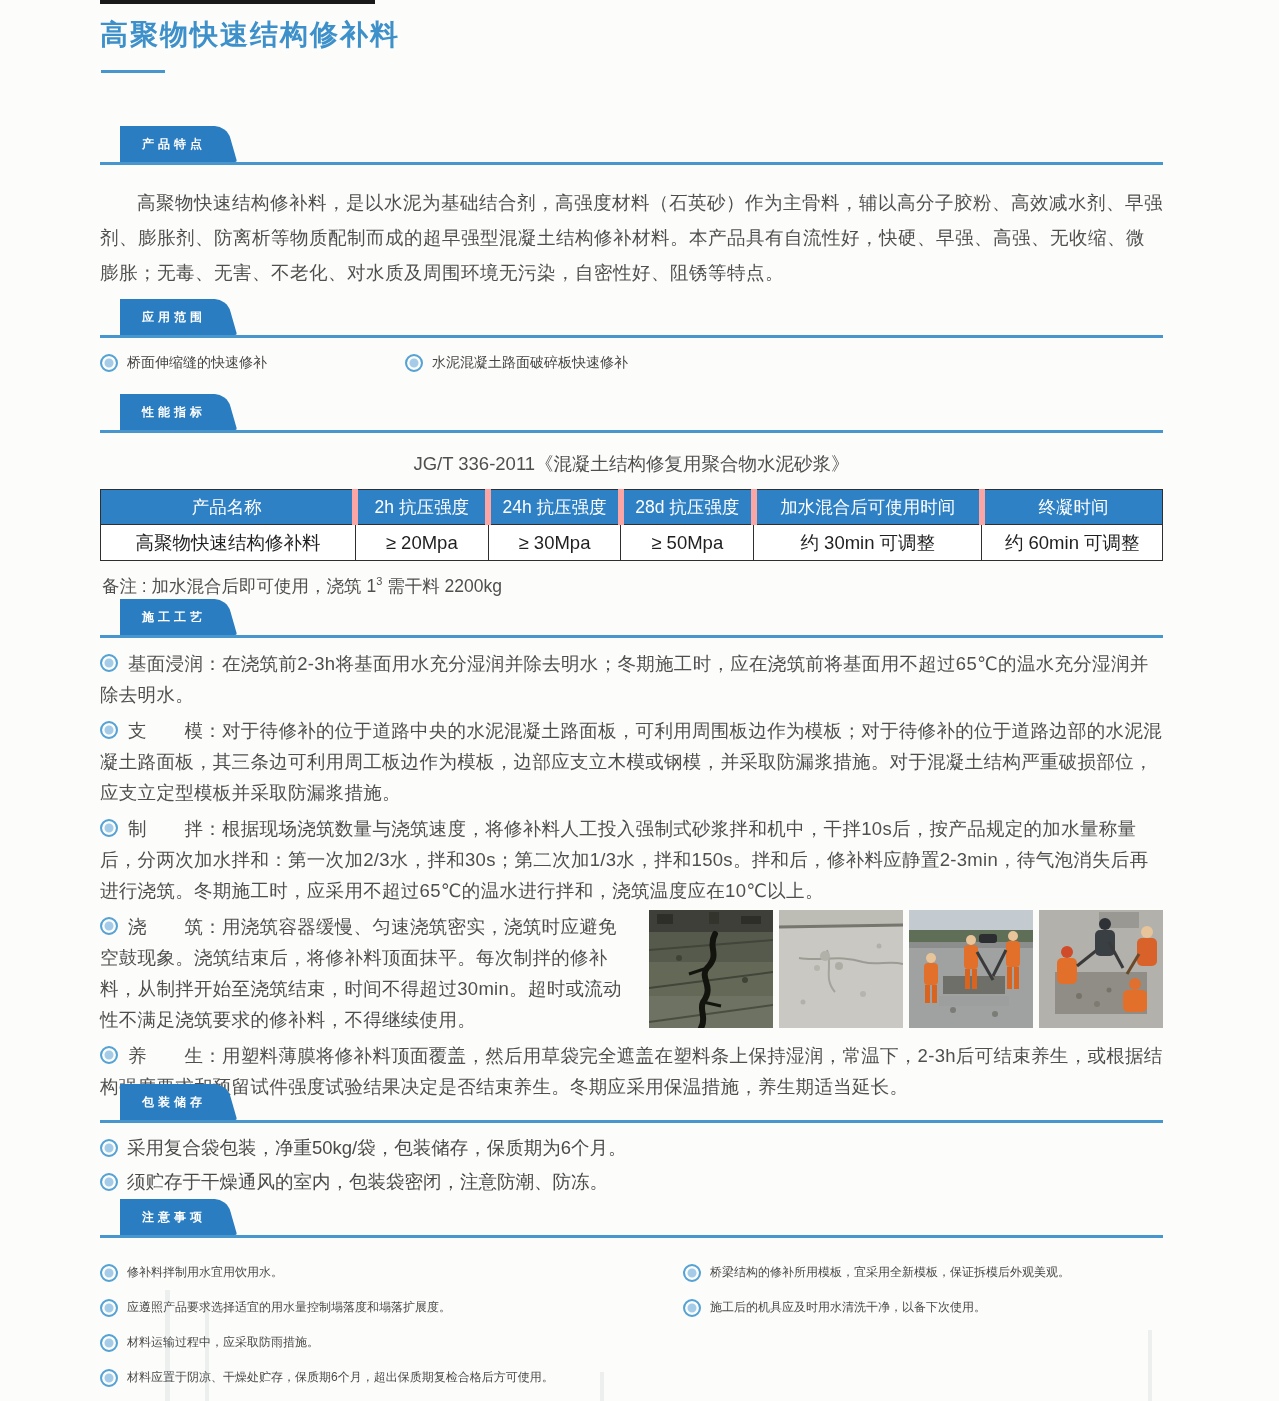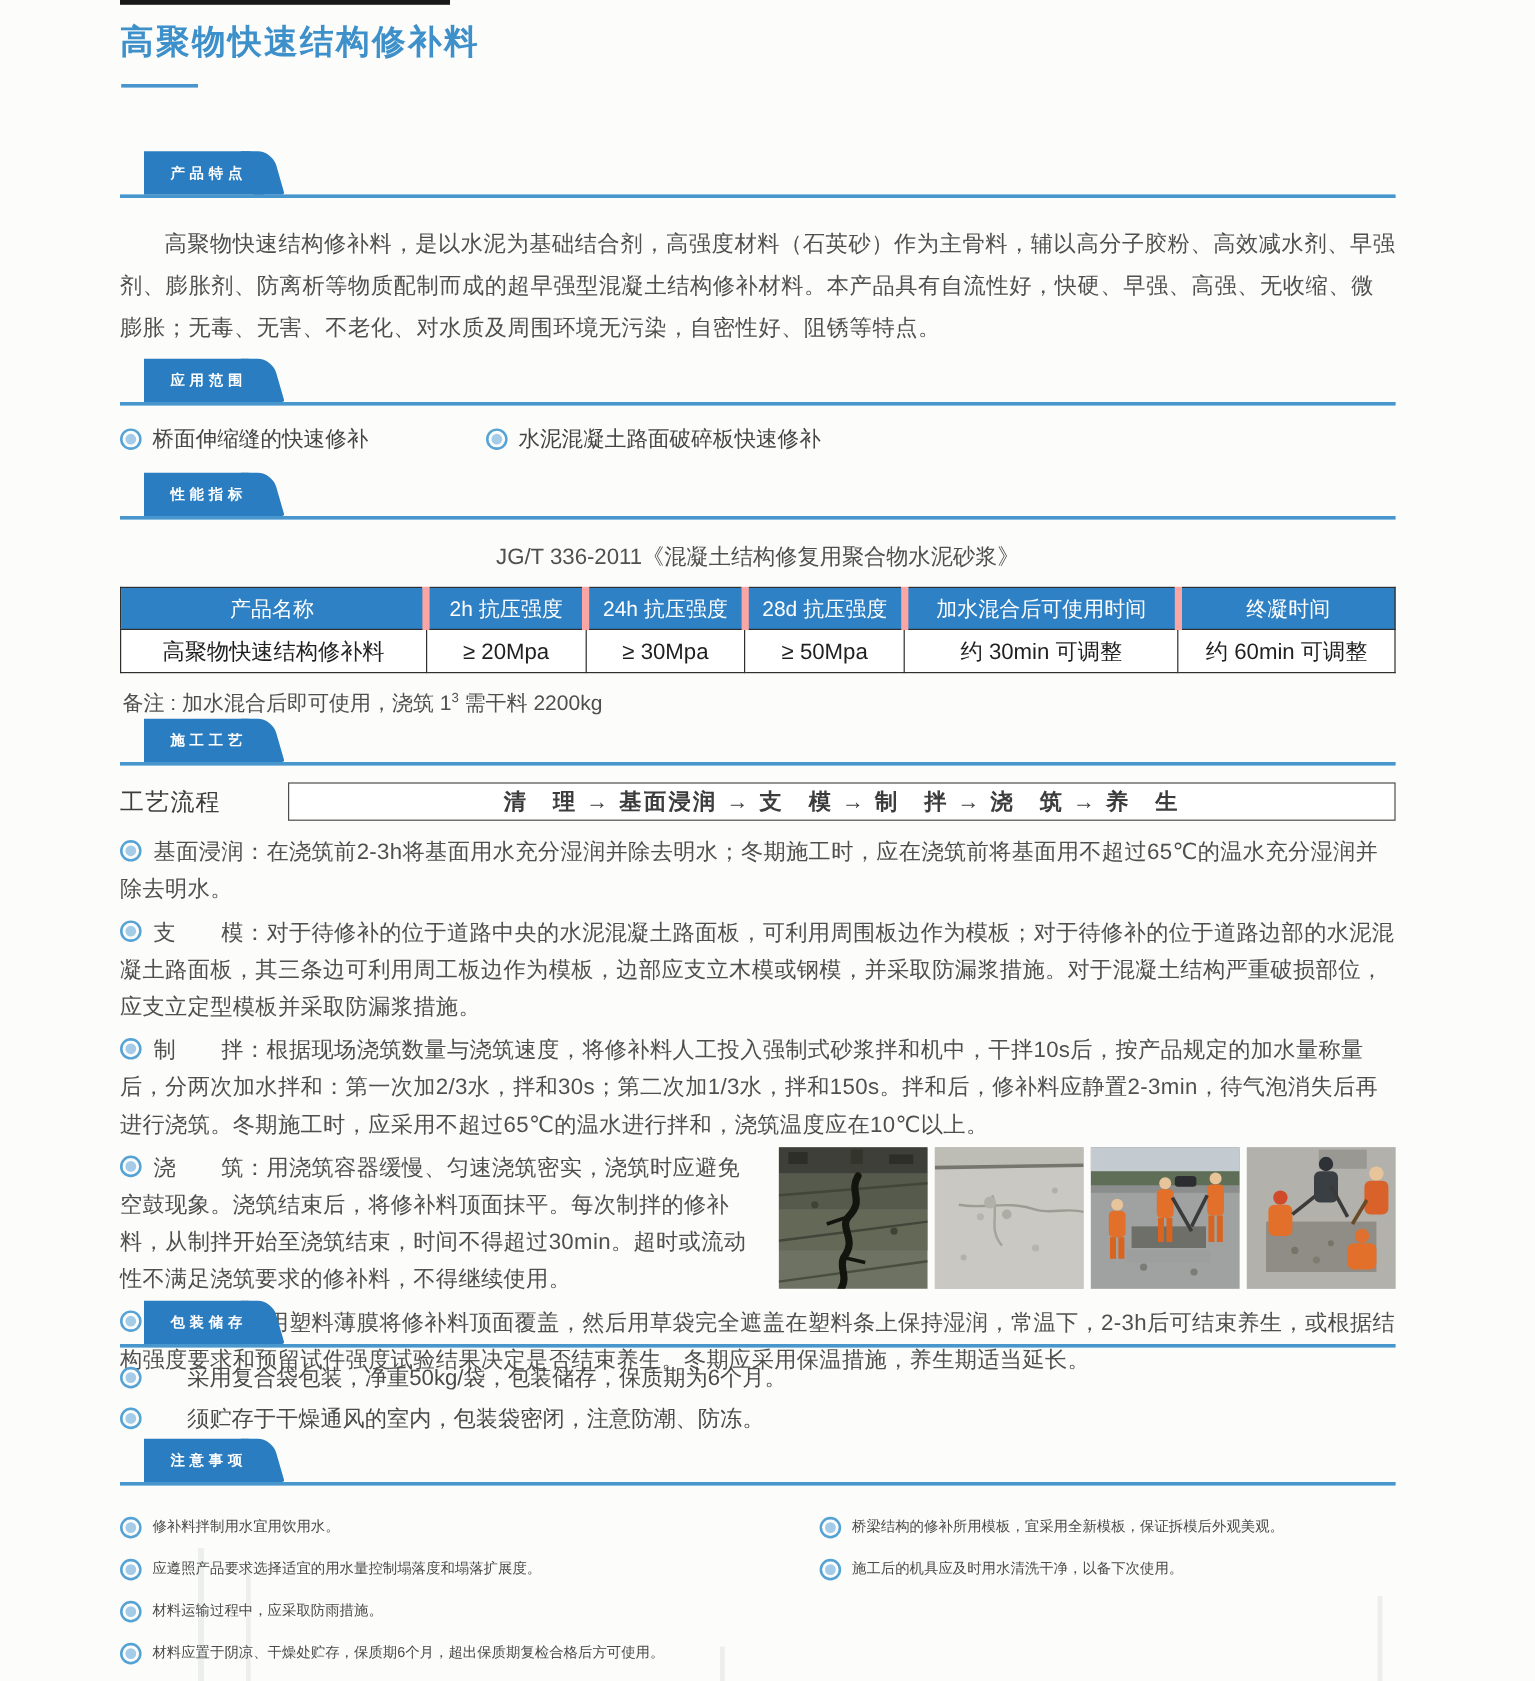--- a/index.html
+++ b/index.html
@@ -40,21 +40,21 @@
     text-indent:2em;letter-spacing:.5px;
   }
 
   .dot{
     display:inline-block;width:14px;height:14px;border-radius:50%;
     border:2px solid #55a2d5;background:#a4cbe7;
     box-shadow:inset 0 0 0 2.5px #fcfcfa;
     vertical-align:-2px;margin-right:9px;flex:0 0 auto;
   }
 
-  .app-items{display:flex;margin-top:16px;font-size:18px;color:#444;}
+  .app-items{display:flex;margin-top:16px;font-size:14px;color:#444;}
   .app-item{display:flex;align-items:center;}
   .app-item:first-child{width:305px;}
 
   .standard-line{margin:18px 0 0 0;text-align:center;font-size:18.5px;color:#4f4f4f;}
   table.perf{width:100%;border-collapse:collapse;margin-top:13px;border:1px solid #2f2f2f;}
   table.perf th{
     background:#2e81c4;color:#fff;font-size:17.5px;font-weight:normal;
     padding:5px 4px;border-left:6px solid #fca5a5;
   }
   table.perf th:first-child{border-left:none;}
@@ -79,21 +79,21 @@
   .step .dot{margin-right:10px;}
   .photos{
     float:right;width:514px;height:118px;margin:4px 0 8px 14px;
     display:flex;gap:6px;
   }
   .photo{width:124px;height:118px;flex:0 0 auto;background:#bbb;}
   .photo svg{display:block;width:100%;height:100%;}
   .step-last{clear:right;}
 
   .pack-items{margin-top:12px;}
-  .pack-item{display:flex;align-items:center;font-size:18.5px;color:#4a4a4a;margin-top:9px;gap:29px;}
+  .pack-item{display:flex;align-items:center;font-size:18.5px;color:#4a4a4a;margin-top:9px;}
 
   .prec-grid{display:grid;grid-template-columns:583px 1fr;margin-top:12px;column-gap:0;}
   .prec-item{display:flex;align-items:flex-start;font-size:12px;color:#4a4a4a;margin-top:9px;line-height:26px;}
   .prec-item .dot{margin-top:5px;}
   .prec-item.full{grid-column:1 / -1;}
 
   .wm{position:absolute;opacity:.13;background:#8a93a0;}
   .wm1{left:165px;top:1290px;width:5px;height:111px;}
   .wm1b{left:205px;top:1310px;width:4px;height:91px;}
   .wm2{left:600px;top:1372px;width:4px;height:29px;}
@@ -156,24 +156,20 @@
       </tr>
     </tbody>
   </table>
   <p class="note-line"><span>备注 : 加水混合后即可使用，浇筑 1</span><sup>3</sup><span> 需干料 2200kg</span></p>
 </div>
 
 <div class="section sec-process">
   <div class="section-head">
     <div class="tab"><span>施工工艺</span></div>
   </div>
-  <div class="flow-row">
-    <span class="flow-label">工艺流程</span>
-    <div class="flow-box"><span>清　理 → 基面浸润 → 支　模 → 制　拌 → 浇　筑 → 养　生</span></div>
-  </div>
   <div class="steps">
     <p class="step"><span class="dot"></span><span>基面浸润：在浇筑前2-3h将基面用水充分湿润并除去明水；冬期施工时，应在浇筑前将基面用不超过65℃的温水充分湿润并除去明水。</span></p>
     <p class="step"><span class="dot"></span><span>支　　模：对于待修补的位于道路中央的水泥混凝土路面板，可利用周围板边作为模板；对于待修补的位于道路边部的水泥混凝土路面板，其三条边可利用周工板边作为模板，边部应支立木模或钢模，并采取防漏浆措施。对于混凝土结构严重破损部位，应支立定型模板并采取防漏浆措施。</span></p>
     <p class="step"><span class="dot"></span><span>制　　拌：根据现场浇筑数量与浇筑速度，将修补料人工投入强制式砂浆拌和机中，干拌10s后，按产品规定的加水量称量后，分两次加水拌和：第一次加2/3水，拌和30s；第二次加1/3水，拌和150s。拌和后，修补料应静置2-3min，待气泡消失后再进行浇筑。冬期施工时，应采用不超过65℃的温水进行拌和，浇筑温度应在10℃以上。</span></p>
 
     <div class="photos">
       <div class="photo">
         <svg viewBox="0 0 124 118" preserveAspectRatio="none">
           <rect width="124" height="118" fill="#6d7263"></rect>
           <rect width="124" height="22" fill="#3e3f38"></rect>

